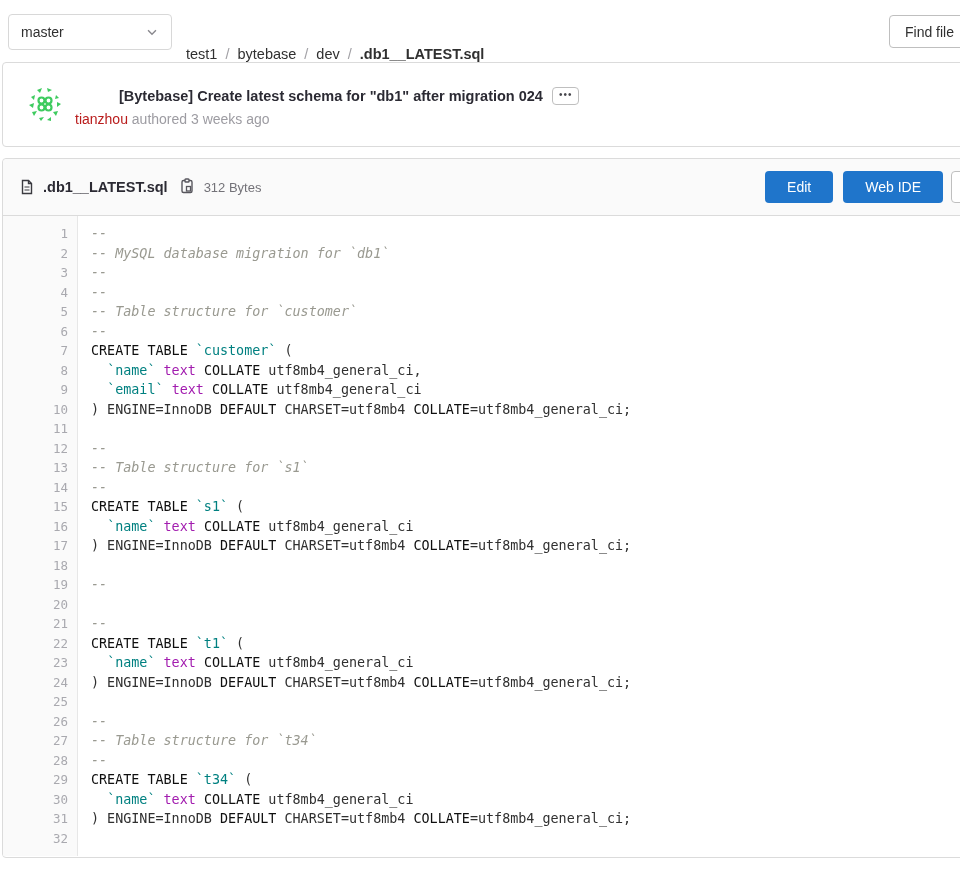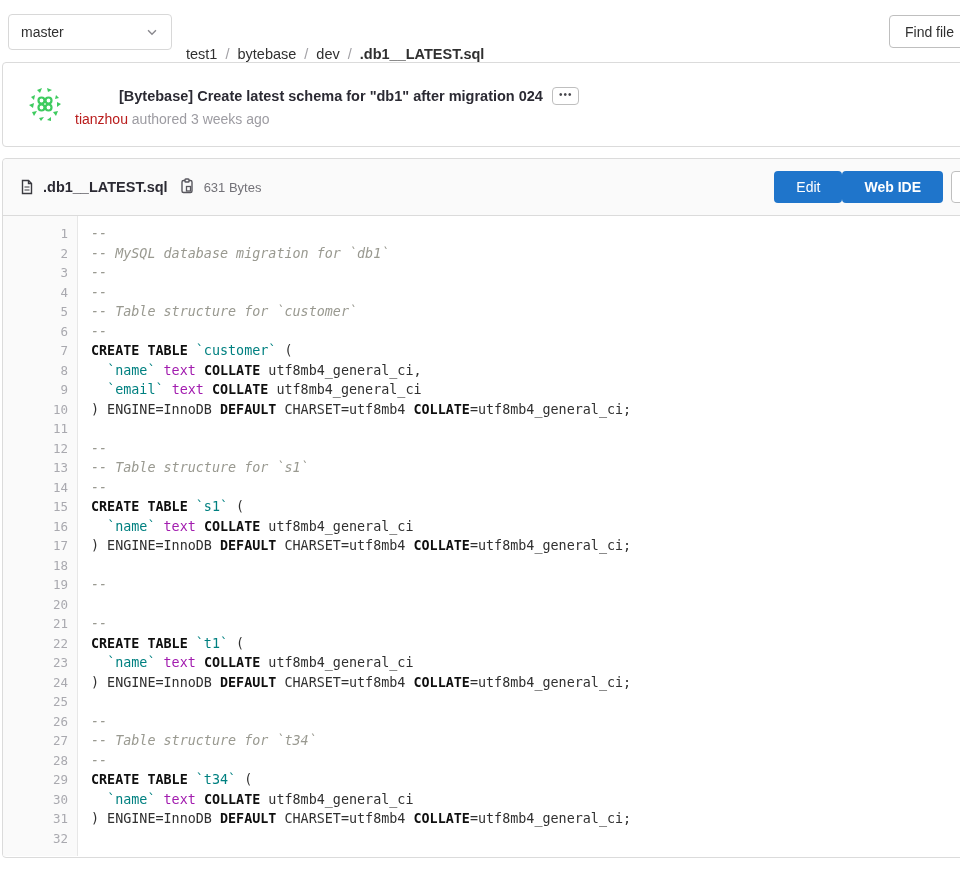--- a/index.html
+++ b/index.html
@@ -44,36 +44,36 @@
     border-radius:4px 4px 0 0; display:flex; align-items:center; padding:0 16px; }
   .doc-icon { width:16px; height:16px; color:#3a3a40; margin-right:8px; flex:none; }
   .file-name { font-size:14.5px; font-weight:700; color:#2b2a33; }
   .copy-btn { background:none; border:none; width:22px; height:22px; margin-left:8px;
     color:#57565d; cursor:pointer; padding:0; }
   .copy-btn svg { width:16px; height:16px; }
   .file-size { font-size:13px; color:#737278; margin-left:6px; }
   .header-actions { margin-left:auto; margin-right:-34px; display:flex; align-items:center; }
   .btn-blue { height:32px; padding:0 22px; border:none; border-radius:4px;
     background:#1f75cb; color:#fff; font-size:14px; font-family:inherit; cursor:pointer; }
-  .btn-blue + .btn-blue { margin-left:0;font-weight:bold; }
+  .btn-blue + .btn-blue { margin-left:10px; }
   .btn-sliver { height:32px; width:34px; margin-left:8px; background:#fff;
     border:1px solid #bfbfbf; border-radius:4px; cursor:pointer; }
 
   
   .code-area { position:relative; padding:8px 0 8px 0;
     font-family:"DejaVu Sans Mono","Liberation Mono",monospace;
     font-size:13.4px; line-height:19.5px; }
   .gutter-bg { position:absolute; left:0; top:0; bottom:0; width:75px;
     background:#fafafa; border-right:1px solid #e7e7e7; }
   .code-line { position:relative; display:flex; height:19.5px; }
   .line-number { flex:0 0 75px; width:75px; text-align:right; padding-right:10px;
     color:#a9a9af; font-size:12.5px; cursor:pointer; user-select:none; }
   .line-code { white-space:pre; padding-left:13px; color:#303030; }
   .tok-c { color:#999990; font-style:italic; }
-  .tok-k { color:#0f0f0f; font-weight:700; }
+  .tok-k { color:#0f0f0f; font-weight:400; }
   .tok-nv { color:#008080; }
   .tok-nb { color:#a21caf; }
 </style>
 </head>
 <body>
 
 <div class="page">
 
   <div class="topbar">
     <div class="branch-select">
@@ -138,21 +138,21 @@
         <path d="M5.5 8h5M5.5 11h5" stroke-width="1.2"></path>
       </svg>
       <span class="file-name">.db1__LATEST.sql</span>
       <button class="copy-btn">
         <svg viewBox="0 0 16 16" fill="none" stroke="currentColor" stroke-width="1.4">
           <rect x="3" y="2.5" width="10" height="12" rx="1.5"></rect>
           <rect x="6" y="1" width="4" height="3" rx="0.8" fill="#fafafa"></rect>
           <rect x="7.5" y="8.5" width="4" height="4.5" stroke-width="1.3"></rect>
         </svg>
       </button>
-      <span class="file-size">631 Bytes</span>
+      <span class="file-size">312 Bytes</span>
       <div class="header-actions">
         <button class="btn-blue">Edit</button>
         <button class="btn-blue">Web IDE</button>
         <button class="btn-sliver"></button>
       </div>
     </div>
     <div class="code-area" id="code-area">
       <div class="gutter-bg"></div>
     <div class="code-line">
           <span class="line-number">1</span>

